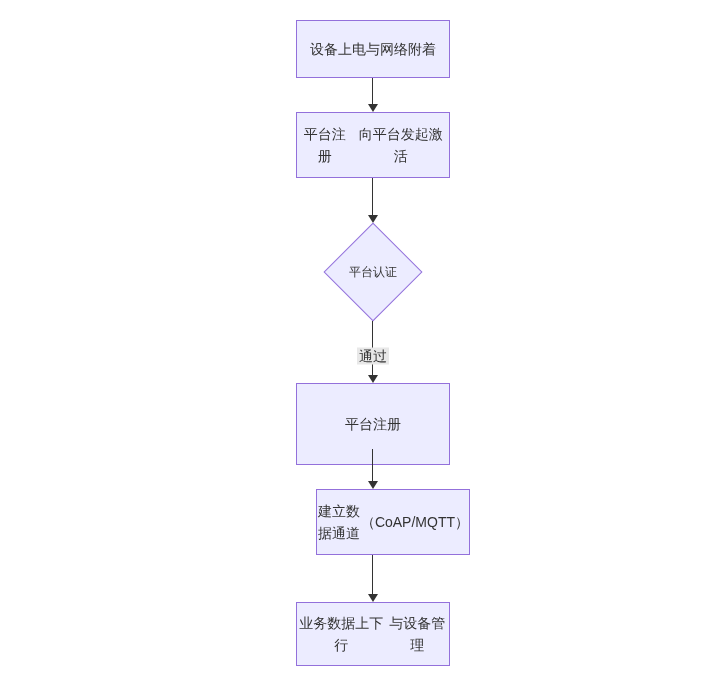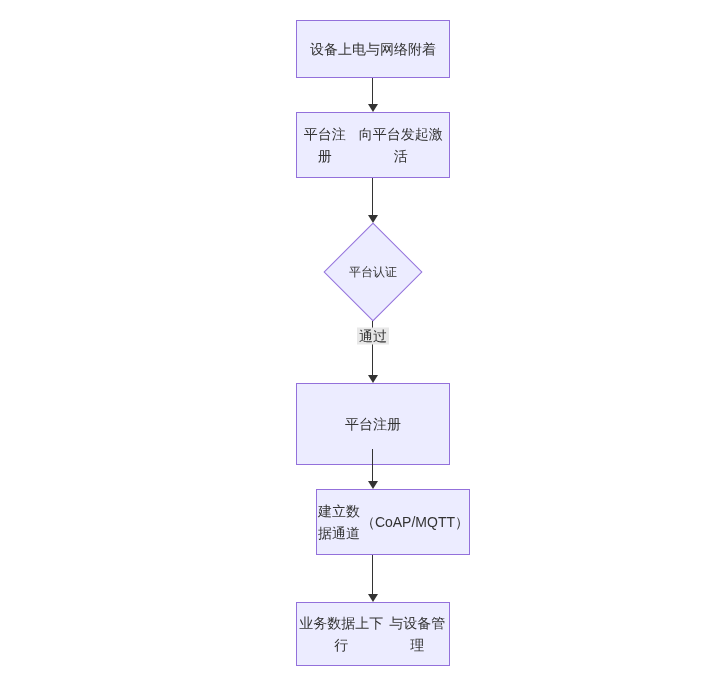--- a/index.html
+++ b/index.html
@@ -101,21 +101,21 @@
     <span class="line">向平台发起激活</span>
   </div>
 
   <div class="edge-line" style="top:178px; height:37px;"></div>
   <div class="arrowhead" style="top:215px;"></div>
 
   <div class="diamond-shape" style="left:338px; top:237px;"></div>
   <div class="diamond-label" style="left:323px; top:223px; width:100px; height:98px;">平台认证</div>
 
   <div class="edge-line" style="top:321px; height:54px;"></div>
-  <div class="edge-label" style="top:336px;">通过</div>
+  <div class="edge-label" style="top:356px;">通过</div>
   <div class="arrowhead" style="top:375px;"></div>
 
   <div class="node" style="left:296px; top:383px; height:82px;">
     <span class="line">平台注册</span>
   </div>
 
   <div class="edge-line" style="top:449px; height:32px;"></div>
   <div class="arrowhead" style="top:481px;"></div>
 
   <div class="node" style="left:296px; top:489px; height:66px;margin-left:20px;">

